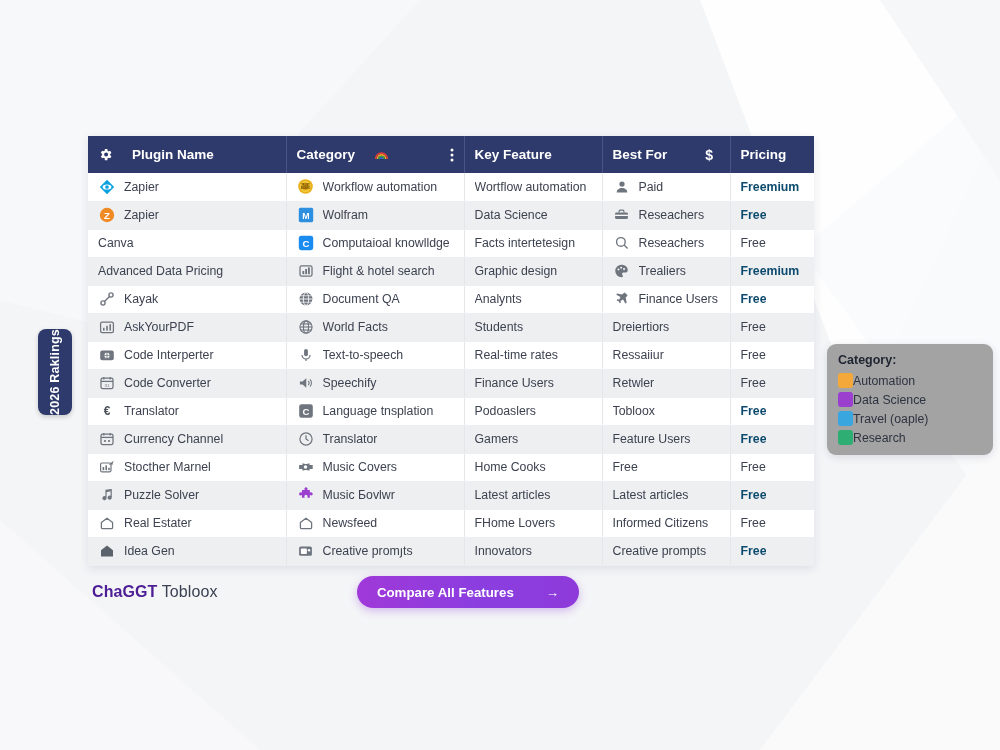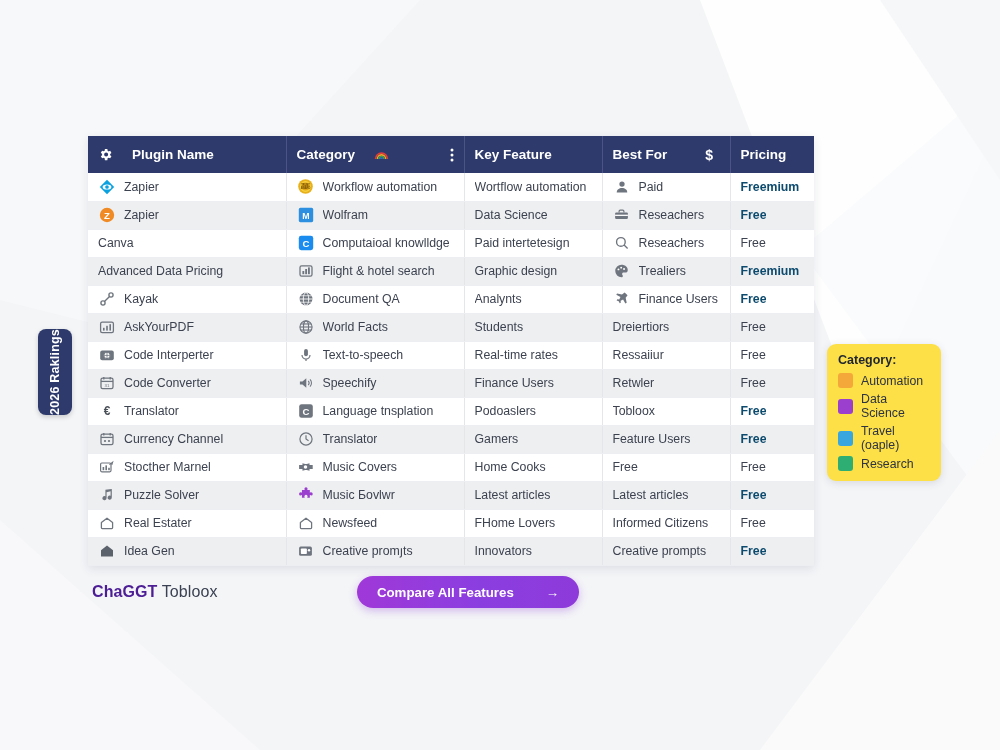--- a/index.html
+++ b/index.html
@@ -86,29 +86,29 @@
   col.c1 { width: 198px; }
   col.c2 { width: 178px; }
   col.c3 { width: 138px; }
   col.c4 { width: 128px; }
   col.c5 { width: 84px; }
 
   
   #legend {
     position: absolute;
     left: 827px; top: 344px;
-    width: 114px;
-    background: #fde047;
+    width: 166px;
+    background: #a3a3a3;
     border-radius: 9px;
     box-shadow: 0 2px 8px rgba(40,50,80,0.14);
     padding: 9px 11px 10px 11px;
     z-index: 6;
   }
   #legend .lg-title { font-size: 12.5px; font-weight: bold; color: #1e2430; margin-bottom: 6px; }
-  .lg-row { display: flex; align-items: center; gap: 8px; margin-top: 4px; }
+  .lg-row { display: flex; align-items: center; margin-top: 4px; }
   .lg-sw { width: 15px; height: 15px; border-radius: 3px; flex: 0 0 auto; }
   .lg-lb { font-size: 12.3px; color: #2d3340; }
 
   
   #brand {
     position: absolute; left: 92px; top: 583px; z-index: 5;
     font-size: 16px; color: #3a4152; letter-spacing: 0.1px;
   }
   #brand b { color: #4c1d95; font-weight: bold; }
 
@@ -316,21 +316,21 @@
                 <svg width="16" height="16" viewBox="0 0 20 20">
                   <rect x="1" y="1" width="18" height="18" rx="3" fill="#1a8cf0"></rect>
                   <text x="10" y="14.5" font-size="12" font-weight="bold" fill="#fff" text-anchor="middle" font-family="Liberation Sans">C</text>
                 </svg>
               </span>
               <span class="txt ">Computaioal knowlldge</span>
             </div>
           </td>
           <td>
             <div class="cell">
-              <span class="txt ">Paid intertetesign</span>
+              <span class="txt ">Facts intertetesign</span>
             </div>
           </td>
           <td>
             <div class="cell">
               <span class="ico">
                 <svg width="16" height="16" viewBox="0 0 20 20" fill="none" stroke="#6f757e" stroke-width="1.7">
                   <circle cx="8.6" cy="8.6" r="5.4"></circle>
                   <line x1="12.6" y1="12.6" x2="17" y2="17"></line>
                 </svg>
               </span>

